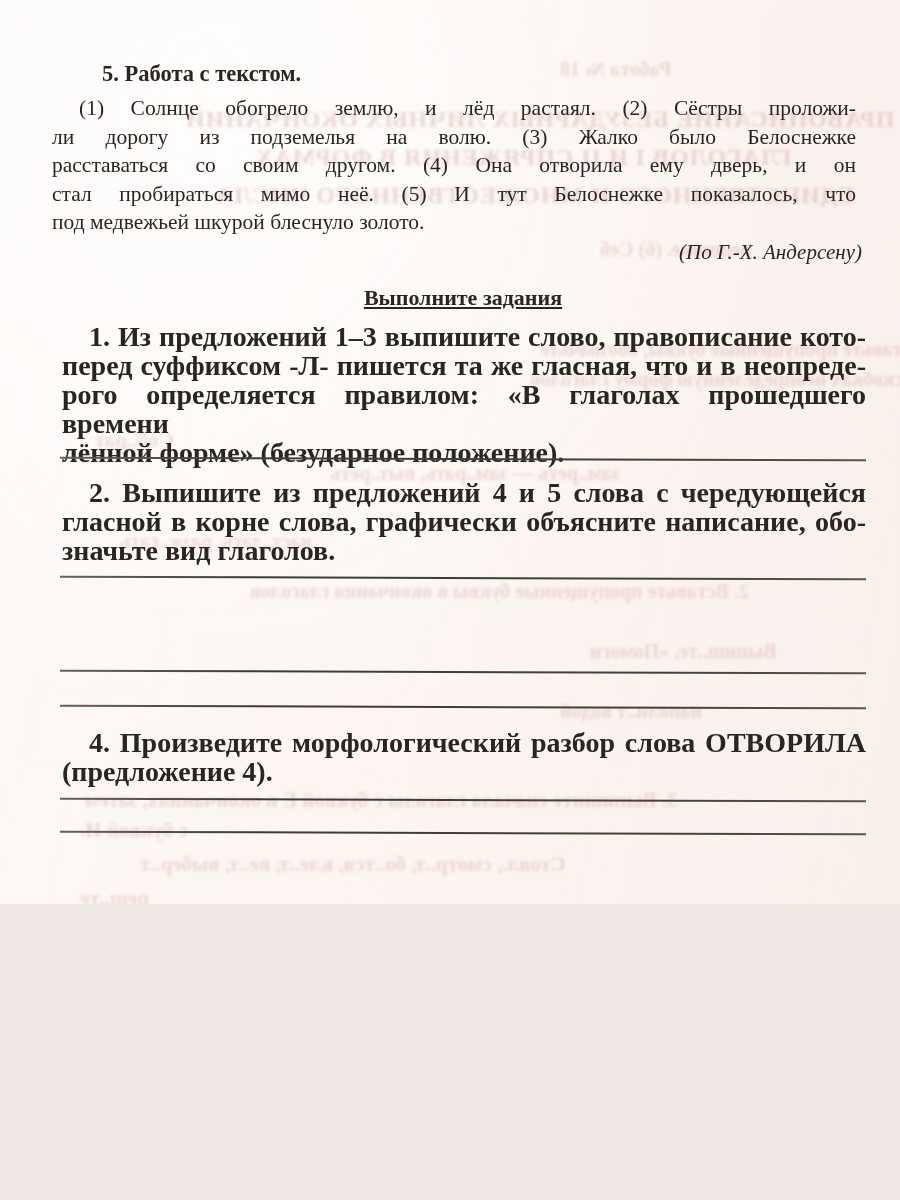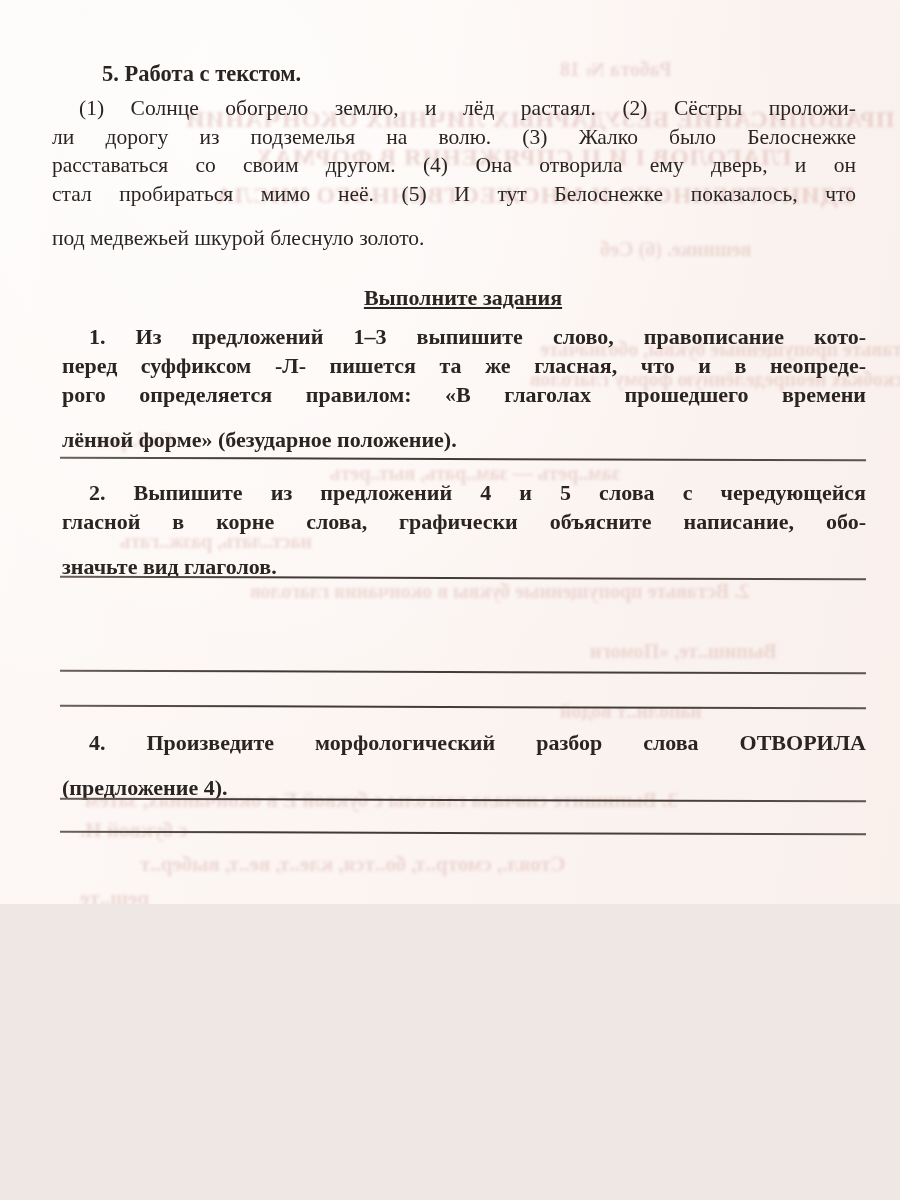--- a/index.html
+++ b/index.html
@@ -28,37 +28,37 @@
 
   .title {
     position:absolute; left:102px; top:61px;
     font-size:22.5px; font-weight:bold;
   }
   .passage {
     position:absolute; left:52px; width:804px; top:94px;
     font-size:21.5px; line-height:28.5px;
   }
   .tline { text-align:justify; text-align-last:justify; -moz-text-align-last:justify; }
-  .tline:last-child { text-align-last:left;margin-top:16px; -moz-text-align-last:left; }
+  .tline:last-child { text-align-last:left; -moz-text-align-last:left; }
   .passage .tline:first-child, .task .tline:first-child { text-indent:27px; }
 
   .attribution {
     position:absolute; left:62px; width:800px; top:240px;
     font-style:italic; font-size:21px; text-align:right;
   }
   .heading {
     position:absolute; left:60px; width:806px; text-align:center;
     font-size:22px; font-weight:bold;text-decoration:underline;
   }
   .h-assignments { top:285px; }
   .h-corrections { top:909px; }
 
   .task {
     position:absolute; left:62px; width:804px;
-    font-size:22px; font-weight:bold; line-height:29px;
+    font-size:28px; font-weight:bold; line-height:29px;
   }
   .t1 { top:322px; }
   .t2 { top:478px; }
   .t3 { top:598px; }
   .t4 { top:728px; }
 
   .rule {
     position:absolute; left:60px; width:806px; height:2px;
     background:linear-gradient(90deg,#6b615b, #3f3a36 25%, #474039 75%, #5b534d);
     transform:rotate(.18deg);
@@ -111,20 +111,21 @@
     <div class="title">5. Работа с текстом.</div>
 
     <div class="passage">
         <div class="tline">(1) Солнце обогрело землю, и лёд растаял. (2) Сёстры проложи-</div>
         <div class="tline">ли дорогу из подземелья на волю. (3) Жалко было Белоснежке</div>
         <div class="tline">расставаться со своим другом. (4) Она отворила ему дверь, и он</div>
         <div class="tline">стал пробираться мимо неё. (5) И тут Белоснежке показалось, что</div>
         <div class="tline">под медвежьей шкурой блеснуло золото.</div>
       </div>
 
+    <div class="attribution">(По Г.-Х. Андерсену)</div>
 
     <div class="heading h-assignments">Выполните задания</div>
 
     <div class="task t1">
         <div class="tline">1. Из предложений 1–3 выпишите слово, правописание кото-</div>
         <div class="tline">перед суффиксом -Л- пишется та же гласная, что и в неопреде-</div>
         <div class="tline">рого определяется правилом: «В глаголах прошедшего времени</div>
         <div class="tline">лённой форме» (безударное положение).</div>
       </div>
     <div class="rule" style="top:458px"></div>

